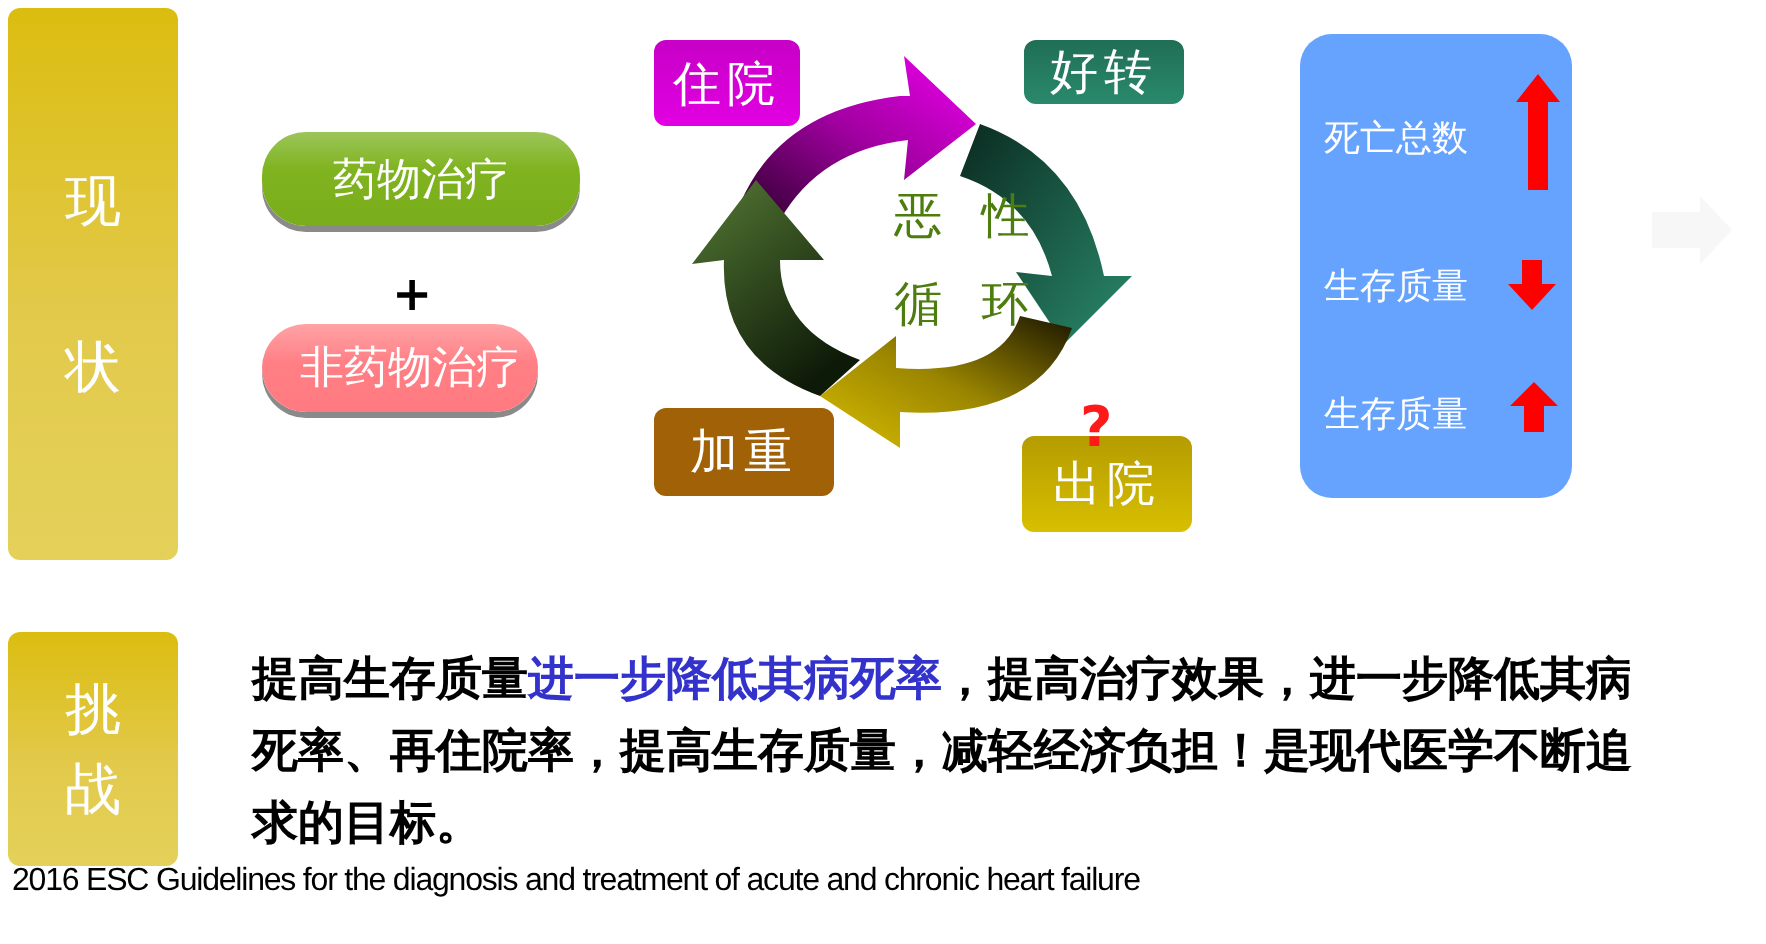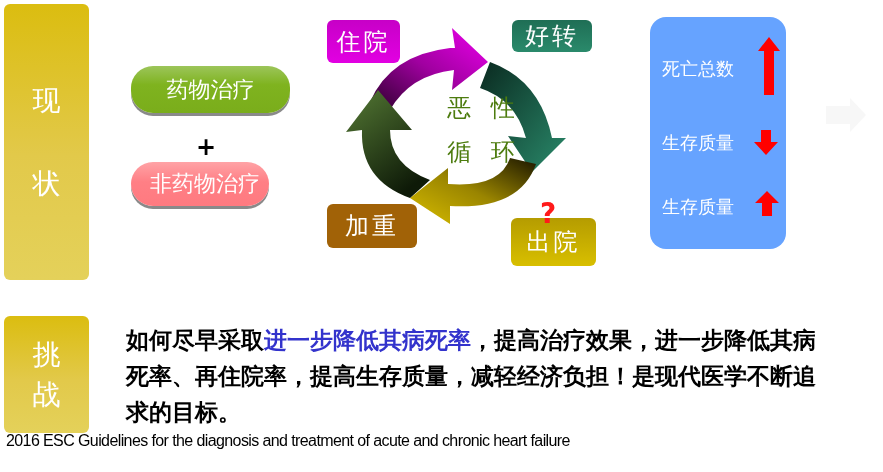--- a/index.html
+++ b/index.html
@@ -126,15 +126,15 @@
 </div>
 
 <svg id="faint-arrow" class="abs" viewBox="0 0 40 34">
   <polygon points="0,8 24,8 24,0 40,17 24,34 24,26 0,26" fill="#f7f7f7"></polygon>
 </svg>
 
 <div id="challenge-label" class="abs side-label">
   <span>挑</span>
   <span>战</span>
 </div>
-<div id="challenge-text" class="abs"><span>如何尽早采取</span><span class="hl">进一步降低其病死率</span><span>，提高治疗效果，进一步降低其病死率、再住院率，提高生存质量，减轻经济负担！是现代医学不断追求的目标。</span></div>
+<div id="challenge-text" class="abs"><span>提高生存质量</span><span class="hl">进一步降低其病死率</span><span>，提高治疗效果，进一步降低其病死率、再住院率，提高生存质量，减轻经济负担！是现代医学不断追求的目标。</span></div>
 
 <div id="citation" class="abs">2016 ESC Guidelines for the diagnosis and treatment of acute and chronic heart failure</div>
 
 </body></html>

